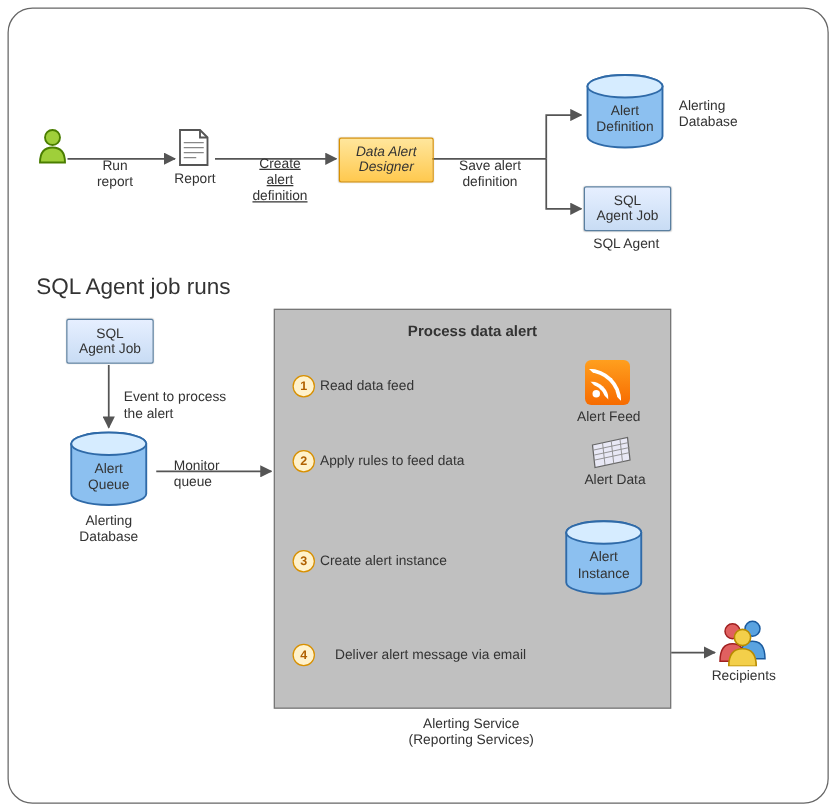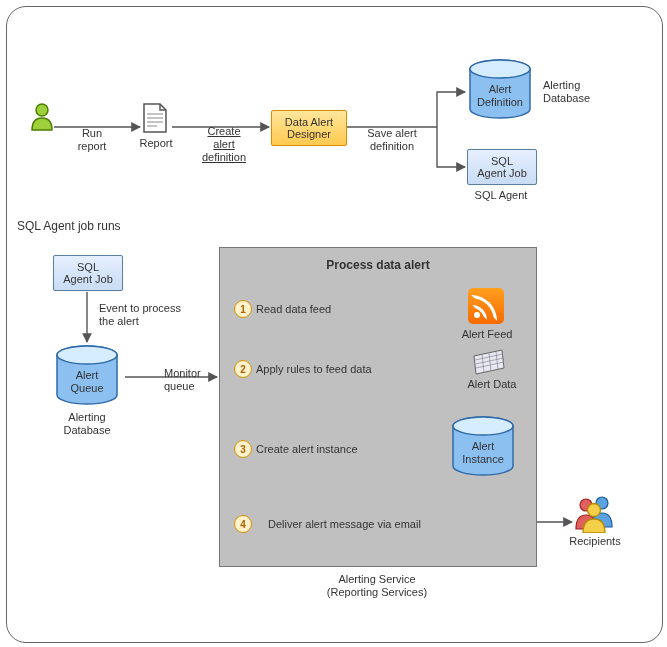--- a/index.html
+++ b/index.html
@@ -36,20 +36,21 @@
     align-items: center;
     justify-content: center;
     font-size: 11px;
     color: #333;
     border-radius: 2px;
     box-shadow: 0 0 1px rgba(0,0,0,.2);
   }
   .highlight-box {
     border: 1px solid #d89000;
     background: linear-gradient(#ffe69c, #ffc94f);
+    font-style: italic;
   }
   .process-box {
     position: absolute;
     border: 1px solid #777;
     background: #c0c0c0;
   }
   .process-title {
     position: absolute;
     font-weight: bold;
     font-size: 12px;
@@ -169,40 +170,40 @@
       <div class="label" style="position:absolute; left:0; top:24px; width:70px; white-space:pre;">Alert
 Definition</div>
     </div>
     <div class="abs label" style="left:536px; top:72px; width:54px; text-align:left; white-space:pre;">Alerting
 Database</div>
 
     <div class="abs boxed" style="left:460px; top:142px; width:68px; height:34px; white-space:pre;">SQL
 Agent Job</div>
     <div class="abs label" style="left:460px; top:182px; width:68px;">SQL Agent</div>
 
-    <div class="abs" style="left:10px; top:212px; font-size:12px;">SQL Agent job runs</div>
+    <div class="abs" style="left:22px; top:212px; font-size:18px;">SQL Agent job runs</div>
 
     <div class="abs boxed" style="left:46px; top:248px; width:68px; height:34px; white-space:pre;">SQL
 Agent Job</div>
-    <div class="abs label" style="left:92px; top:295px; width:100px; text-align:left; white-space:pre;">Event to process
+    <div class="abs label" style="left:92px; top:305px; width:100px; text-align:left; white-space:pre;">Event to process
 the alert</div>
 
     <div class="abs" style="left:45px; top:338px;">
       <svg width="70" height="62" viewBox="0 0 70 62">
         <ellipse cx="35" cy="10" rx="30" ry="9" fill="#bfe1ff" stroke="#2f6aa8" stroke-width="1.5"></ellipse>
         <path d="M5 10 V50 A30 9 0 0 0 65 50 V10" fill="#8cc0f0" stroke="#2f6aa8" stroke-width="1.5"></path>
         <ellipse cx="35" cy="10" rx="30" ry="9" fill="#d6ecff" stroke="#2f6aa8" stroke-width="1.5"></ellipse>
       </svg>
       <div class="label" style="position:absolute; left:0; top:24px; width:70px; white-space:pre;">Alert
 Queue</div>
     </div>
     <div class="abs label" style="left:45px; top:404px; width:70px; white-space:pre;">Alerting
 Database</div>
 
-    <div class="abs label" style="left:132px; top:360px; width:55px; text-align:left; white-space:pre;margin-left:25px;">Monitor
+    <div class="abs label" style="left:132px; top:360px; width:55px; text-align:left; white-space:pre;">Monitor
 queue</div>
 
     <div class="process-box" style="left:212px; top:240px; width:316px; height:318px;">
       <div class="process-title" style="left:0; right:0; top:10px; text-align:center;">Process data alert</div>
 
       <div class="abs step-circle" style="left:14px; top:52px;">1</div>
       <div class="abs label" style="left:36px; top:55px; text-align:left;">Read data feed</div>
 
       <div class="abs" style="left:248px; top:40px;">
         <div class="rss-icon">

